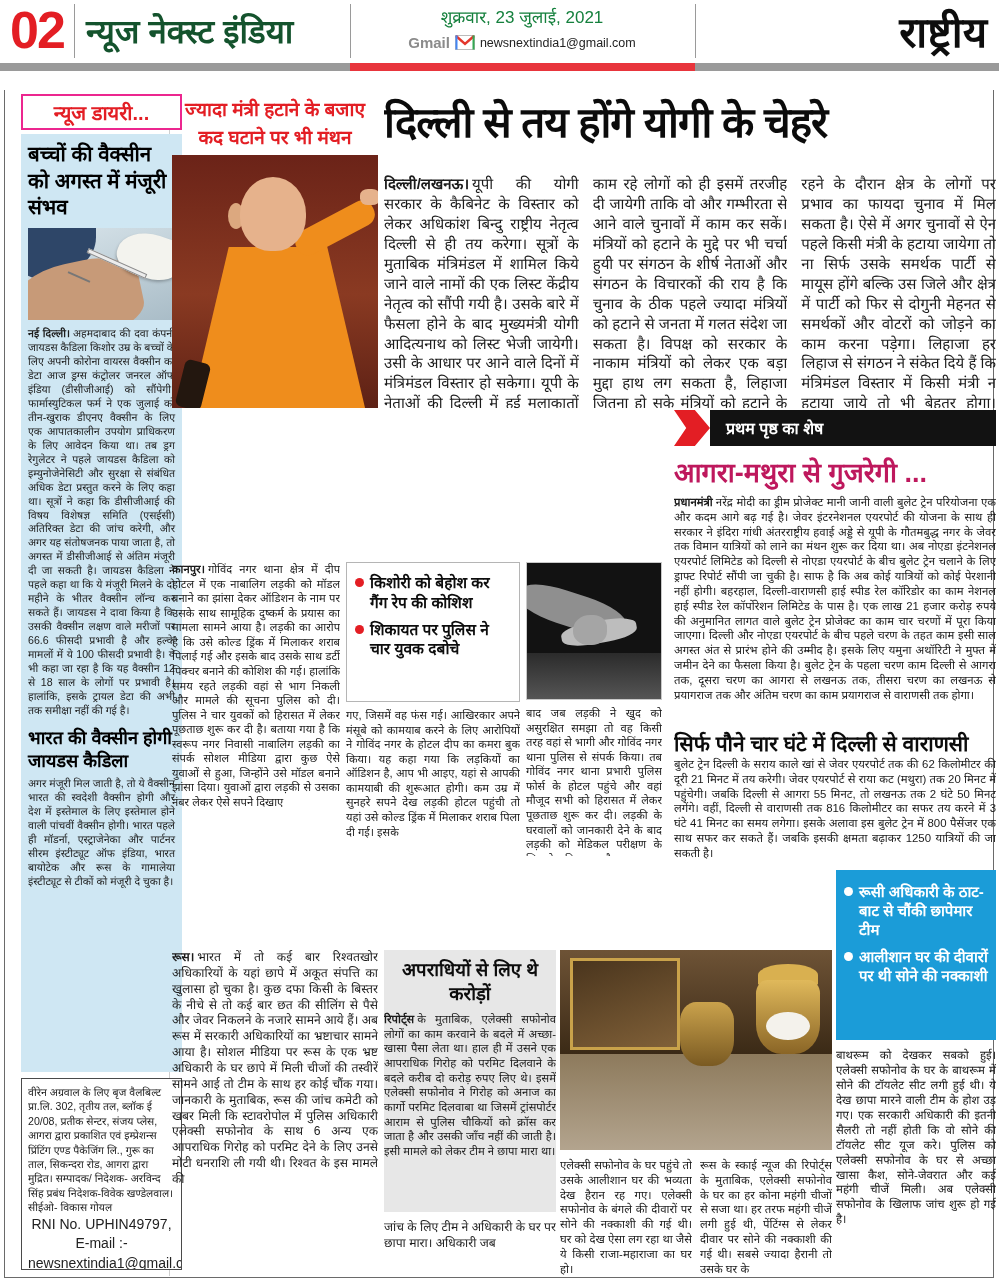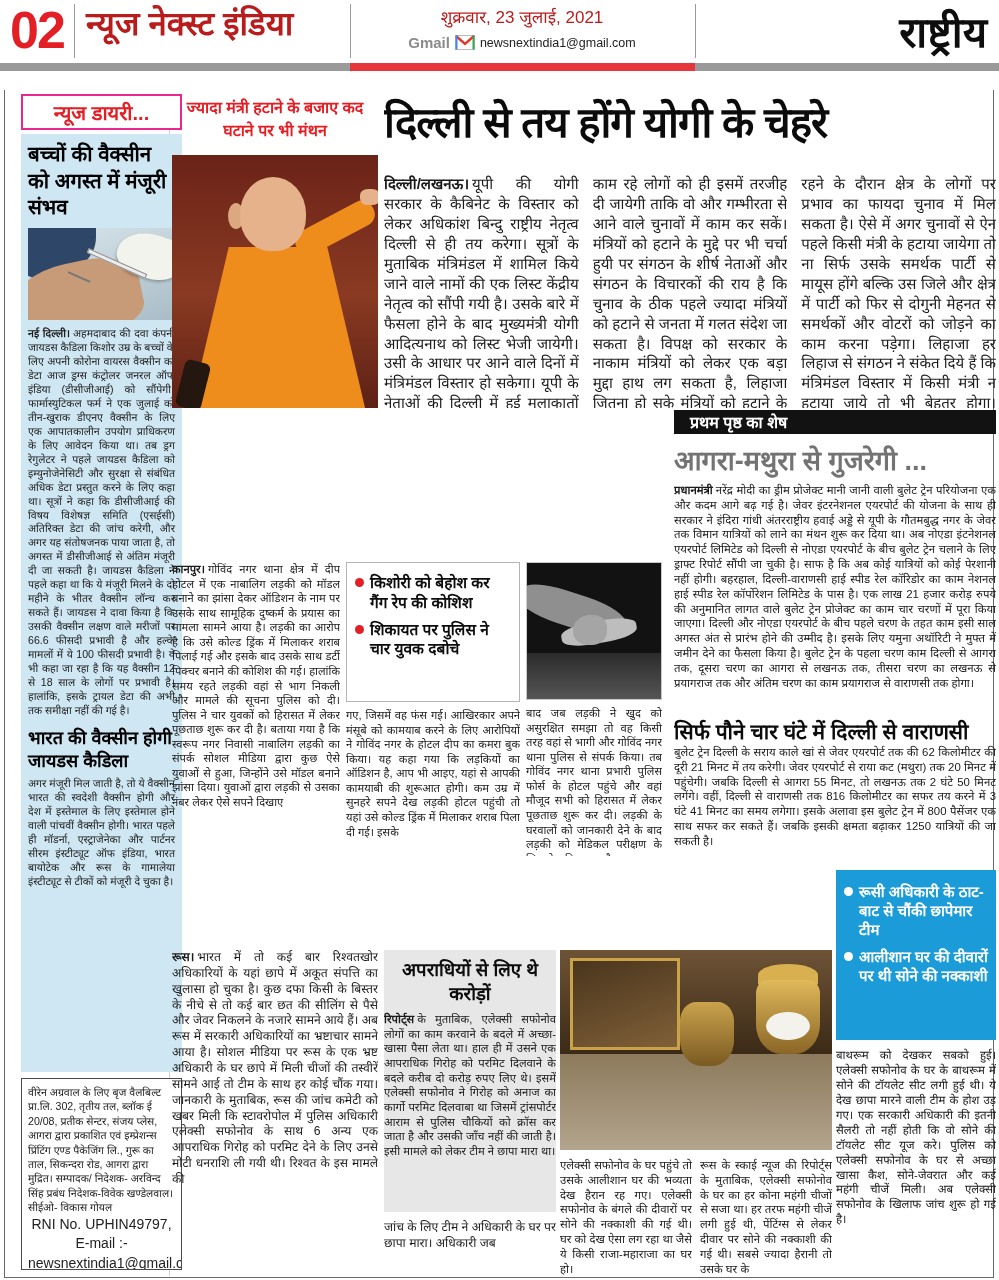--- a/index.html
+++ b/index.html
@@ -4,23 +4,23 @@
 <style>
   * { box-sizing: border-box; margin: 0; padding: 0; }
   html,body { background:#ffffff; }
   body { font-family: "Liberation Sans", "DejaVu Sans", sans-serif; }
   .page { position:relative; width:999px; height:1280px; background:#fff; overflow:hidden; color:#111; }
 
   
   .hdr { position:absolute; left:0; top:0; width:999px; height:62px; }
   .hdr-num { position:absolute; left:10px; top:0px; font-size:52px; font-weight:800; color:var(--accent-red,#e31e24); letter-spacing:-2px; }
   .vline { position:absolute; top:4px; width:1px; height:54px; background:#9a9a9a; }
-  .hdr-name { position:absolute; left:86px; top:0; font-size:33px; font-weight:800; color:#b91c1c; }
+  .hdr-name { position:absolute; left:86px; top:8px; font-size:33px; font-weight:800; color:#14532d; }
   .hdr-center { position:absolute; left:352px; top:5px; width:340px; text-align:center; }
-  .hdr-date { font-size:17px; color:#b91c1c; }
+  .hdr-date { font-size:17px; color:#15803d; }
   .mailrow { margin-top:6px; display:flex; align-items:center; justify-content:center; gap:5px; }
   .gmail-word { font-size:15px; color:#8b8b8b; font-weight:700; }
   .hdr-email { font-size:12.5px; color:#222; }
   .hdr-section { position:absolute; right:12px; top:2px; font-size:42px; font-weight:800; color:#0d0d0d; }
 
   .bar { position:absolute; left:0; top:63px; width:999px; height:8px; display:flex; }
   .bar span { display:block; height:8px; }
   .bar .g1 { width:350px; background:var(--bar-gray,#9a9a9a); }
   .bar .r  { width:345px; background:var(--bar-red,#e8353c); }
   .bar .g2 { width:304px; background:var(--bar-gray,#9a9a9a); }
@@ -40,21 +40,21 @@
   .vp-syringe { position:absolute; right:26px; top:33px; width:64px; height:5px; background:#ececec; border:1px solid #8a8a8a; transform:rotate(24deg); }
   .vp-needle { position:absolute; right:84px; top:48px; width:24px; height:2px; background:#777; transform:rotate(24deg); }
   .vax-body, .vax-body2 { font-size:10.6px; line-height:1.32; text-align:justify; color:#1d1d1d; }
   .vax-sub { font-size:18px; font-weight:800; line-height:1.25; margin:9px 0 5px; color:#000; }
   .dl { font-weight:800; margin-right:3px; }
   .imprint { margin-top:6px; border:1.5px solid #4a4a4a; background:#fff; padding:6px 6px; height:192px; overflow:hidden; }
   .imp-main { font-size:10.6px; line-height:1.36; text-align:left; color:#222; }
   .imp-c { text-align:center; font-size:14px; line-height:1.4; color:#222; }
 
   
-  .kicker { position:absolute; left:172px; top:96px; width:206px; text-align:center; color:var(--accent-red,#e31e24); font-weight:800; font-size:16px; line-height:1.45; }
+  .kicker { position:absolute; left:172px; top:96px; width:206px; text-align:center; color:var(--accent-red,#e31e24); font-weight:800; font-size:19px; line-height:1.45; }
   .yogi-photo { position:absolute; left:172px; top:155px; width:206px; height:253px; overflow:hidden; background:linear-gradient(180deg,#6b2318 0%,#8a3a22 55%,#5d2115 100%); }
   .yp-head { position:absolute; left:68px; top:22px; width:66px; height:74px; background:#e6b28c; border-radius:50% 50% 46% 46%; }
   .yp-ear { position:absolute; left:56px; top:48px; width:16px; height:26px; background:#dca87f; border-radius:50%; }
   .yp-robe { position:absolute; left:18px; top:92px; width:176px; height:165px; background:#ef8d1c; clip-path:polygon(22% 0,78% 0,100% 100%,0 100%); }
   .yp-arm { position:absolute; left:120px; top:60px; width:86px; height:26px; background:#ef8d1c; border-radius:12px; transform:rotate(-28deg); }
   .yp-hand { position:absolute; left:188px; top:34px; width:20px; height:16px; background:#e6b28c; border-radius:40%; }
   .yp-mic { position:absolute; left:8px; top:206px; width:26px; height:48px; background:#23170f; border-radius:6px; transform:rotate(14deg); }
   .yogi-head { position:absolute; left:384px; top:92px; width:612px; height:76px; font-size:42px; font-weight:800; letter-spacing:-1px; white-space:nowrap; overflow:hidden; color:#0b0b0b; }
   .yogi-cols { position:absolute; left:384px; top:174px; width:612px; height:234px; display:flex; gap:14px; overflow:hidden; }
   .yogi-cols .col { flex:1; font-size:15px; line-height:1.33; text-align:justify; color:#1b1b1b; overflow:hidden; }
@@ -74,24 +74,24 @@
   .mod-col2 { position:absolute; left:346px; top:708px; width:174px; height:148px; font-size:11.2px; line-height:1.3; text-align:justify; overflow:hidden; color:#1b1b1b; }
   .mod-photo { position:absolute; left:526px; top:562px; width:136px; height:138px; border:1px solid #c9c9c9; background:#121212; overflow:hidden; }
   .mp-floor { position:absolute; left:0; bottom:0; width:100%; height:34%; background:linear-gradient(180deg,#2b2b2b,#555); }
   .mp-arm1 { position:absolute; left:-10px; top:30px; width:110px; height:34px; background:#8f8f8f; border-radius:40%; transform:rotate(18deg); }
   .mp-arm2 { position:absolute; left:34px; top:58px; width:76px; height:22px; background:#bdbdbd; border-radius:40%; transform:rotate(-10deg); }
   .mp-hand { position:absolute; left:46px; top:52px; width:34px; height:30px; background:#a5a5a5; border-radius:50% 40% 45% 45%; }
   .mod-col3 { position:absolute; left:526px; top:706px; width:136px; height:150px; font-size:11.2px; line-height:1.3; text-align:justify; overflow:hidden; color:#1b1b1b; }
 
   
   .rest { position:absolute; left:674px; top:410px; width:322px; }
-  .rest-tab { display:flex; height:24px;flex-direction:column; }
+  .rest-tab { display:flex; height:36px; }
   .tab-arrow { width:36px; background:var(--accent-red,#e31e24); clip-path:polygon(0 0,58% 0,100% 50%,58% 100%,0 100%,34% 50%); }
   .tab-bar { flex:1; background:var(--tab-black,#121212); color:#fff; font-size:16px; font-weight:700; display:flex; align-items:center; padding-left:16px; }
-  .rest-head { margin-top:7px; font-size:27px; font-weight:700; color:#737373; white-space:nowrap; overflow:hidden; }
+  .rest-head { margin-top:7px; font-size:27px; font-weight:700; color:#be185d; white-space:nowrap; overflow:hidden; }
   .rest-body1 { margin-top:5px; height:228px; font-size:11.4px; line-height:1.3; text-align:justify; overflow:hidden; color:#1b1b1b; }
   .rest-sub { margin-top:6px; font-size:21px; font-weight:700; white-space:nowrap; overflow:hidden; color:#0b0b0b; }
   .rest-body2 { height:106px; font-size:11.4px; line-height:1.3; text-align:justify; overflow:hidden; color:#1b1b1b; }
 
   
   .bath-head { position:absolute; left:168px; top:860px; width:662px; height:70px; text-align:center; font-size:40px; font-weight:800; letter-spacing:-1px; white-space:nowrap; overflow:hidden; color:#0b0b0b; }
   .blue-box { position:absolute; left:836px; top:870px; width:160px; height:170px; background:var(--blue-box,#1b9cd8); padding:12px 8px; color:#fff; }
   .blue-box .b-txt { color:#fff; font-size:15px; }
   .bath-col1 { position:absolute; left:172px; top:950px; width:206px; height:328px; font-size:12.2px; line-height:1.3; text-align:justify; overflow:hidden; color:#1b1b1b; }
   .gray-box { position:absolute; left:384px; top:950px; width:172px; height:262px; background:var(--gray-box,#e7e7e7); padding:8px 0; overflow:hidden; }

